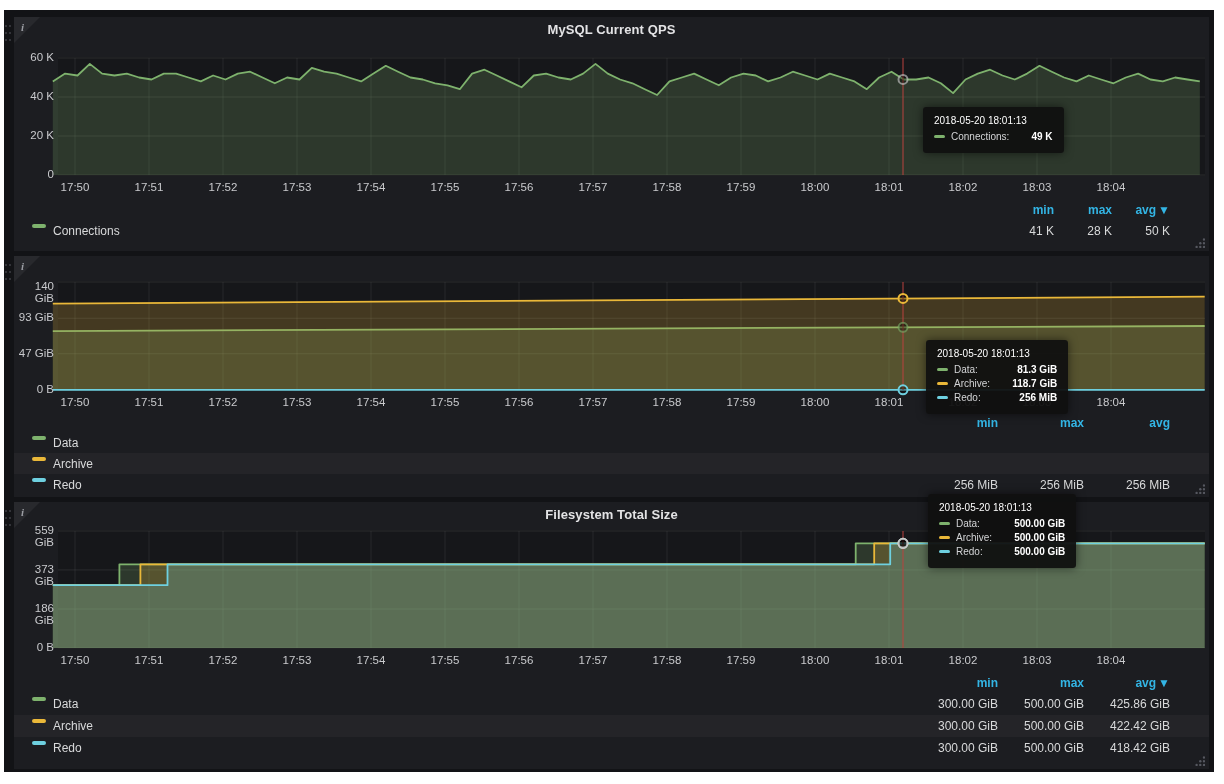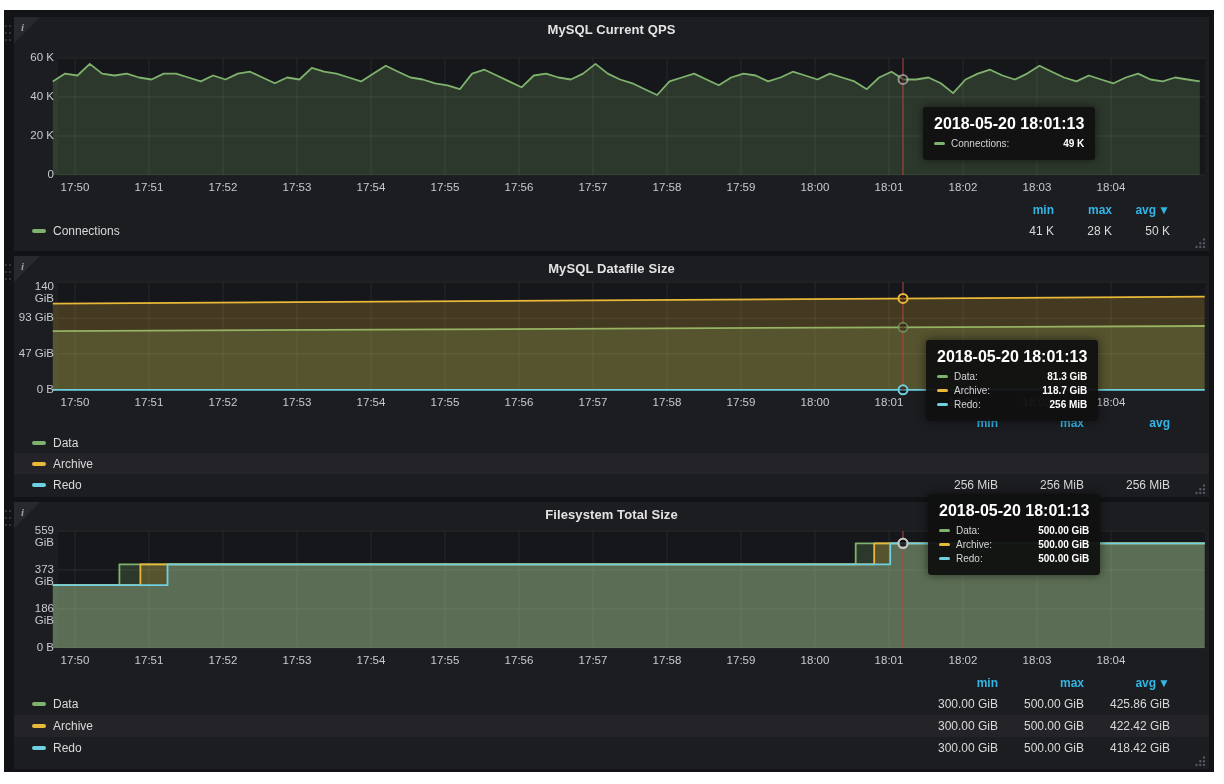--- a/index.html
+++ b/index.html
@@ -23,28 +23,28 @@
   .chart-svg { position:absolute; left:0; top:0; z-index:1; }
   .tick { position:absolute; color:#c9cacd; font-size:11.5px; z-index:2; }
   .ytick { width:40px; text-align:right; }
   .xtick { width:44px; text-align:center; }
   .stats-header { position:absolute; right:39px; display:flex; z-index:2; }
   .stats-header span { display:inline-block; text-align:right; font-size:12px; font-weight:700;
     color:#33b5e5; }
   .caret { font-size:9px; margin-left:2px; color:#33b5e5; }
   .legend-row { position:absolute; left:0; width:100%; display:flex; align-items:center; z-index:2; }
   .legend-row.striped { background:rgba(255,255,255,.035);gap:28px; }
-  .legend-name { display:flex; align-items:center; padding-left:18px; gap:7px; flex:1 1 auto; }
+  .legend-name { display:flex; align-items:flex-start; padding-left:18px; gap:7px; flex:1 1 auto; }
   .legend-name .nm { font-size:12px; color:#d8d9da; }
   .swatch { display:inline-block; width:14px; height:4px; border-radius:2px; }
   .legend-vals { display:flex; padding-right:39px; }
   .legend-vals span { display:inline-block; text-align:right; font-size:12px; color:#d8d9da; }
   .gtooltip { position:absolute; background:rgba(16,16,16,.95); border-radius:3px;
     padding:8px 11px; z-index:10; box-shadow:0 0 10px rgba(0,0,0,.55); white-space:nowrap; }
-  .gtooltip .tdate { font-size:16px; font-weight:700; color:#ffffff;
+  .gtooltip .tdate { font-size:10px; font-weight:400; color:#ffffff;
     margin-bottom:5px; }
   .trow { display:flex; justify-content:space-between; align-items:center; gap:22px;
     font-size:10px; margin:3px 0; }
   .trow .tl { display:flex; align-items:center; gap:6px; color:#d3d4d6; }
   .trow .sw { width:11px; height:3px; border-radius:1.5px; display:inline-block; }
   .trow .tv { font-weight:700; color:#ffffff; }
 </style>
 </head>
 <body>
 
@@ -155,21 +155,20 @@
     <div class="drag-dots">
         <i></i>
         <i></i>
         <i></i>
         <i></i>
         <i></i>
         <i></i>
       </div>
     <div class="info-corner"></div>
     <div class="info-i">i</div>
-    <div class="panel-title">MySQL Datafile Size</div>
     <svg class="chart-svg" width="1195" height="241" viewBox="0 0 1195 241">
         <rect x="44" y="25" width="1147" height="110" fill="#16171a"></rect>
         <line x1="44" x2="1191" y1="134" y2="134" stroke="rgba(255,255,255,.09)" stroke-width="1"></line>
         <line x1="44" x2="1191" y1="97.74285714285715" y2="97.74285714285715" stroke="rgba(255,255,255,.09)" stroke-width="1"></line>
         <line x1="44" x2="1191" y1="62.25714285714287" y2="62.25714285714287" stroke="rgba(255,255,255,.09)" stroke-width="1"></line>
         <line x1="44" x2="1191" y1="26" y2="26" stroke="rgba(255,255,255,.09)" stroke-width="1"></line>
         <line x1="61" x2="61" y1="26" y2="134" stroke="rgba(255,255,255,.07)" stroke-width="1"></line>
         <line x1="135" x2="135" y1="26" y2="134" stroke="rgba(255,255,255,.07)" stroke-width="1"></line>
         <line x1="209" x2="209" y1="26" y2="134" stroke="rgba(255,255,255,.07)" stroke-width="1"></line>
         <line x1="283" x2="283" y1="26" y2="134" stroke="rgba(255,255,255,.07)" stroke-width="1"></line>

